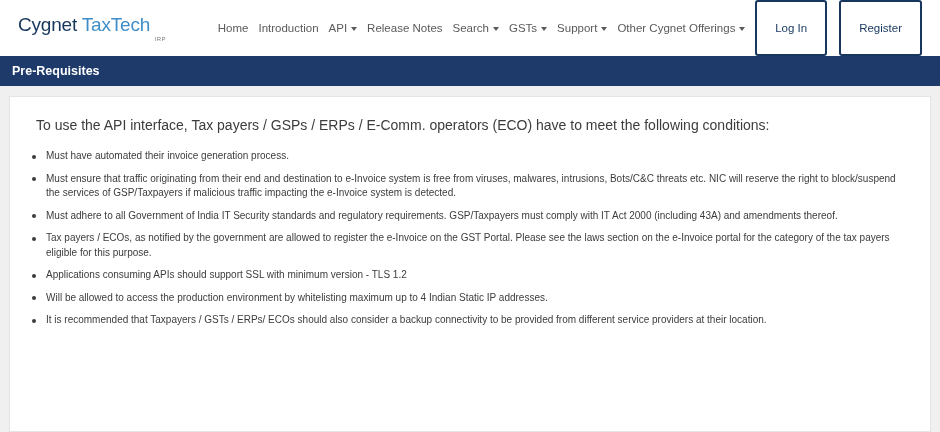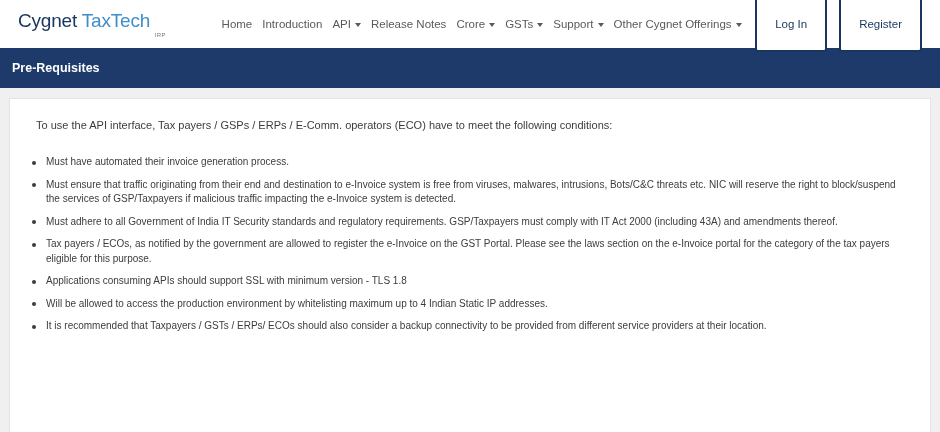--- a/index.html
+++ b/index.html
@@ -6,21 +6,21 @@
   html, body {
     margin: 0; padding: 0;
     width: 940px; height: 432px;
     background: #f0f0f0;
     font-family: "Liberation Sans", sans-serif;
     overflow: hidden;
   }
 
   
   .header {
-    height: 48px;
+    height: 56px;
     background: #ffffff;
     display: flex;
     align-items: center;
     padding: 0 18px;
     position: relative;
   }
   .logo {
     display: flex;
     flex-direction: column;
     justify-content: center;
@@ -83,21 +83,21 @@
     color: #17375e;
     cursor: pointer;
     white-space: nowrap;
   }
   .btn-login { border-color: #17375e; }
   .btn-register { border-color: #17375e; }
 
   
   .title-bar {
     background: #1d3a6b;
-    height: 40px;
+    height: 30px;
     display: flex;
     align-items: center;
     padding: 0 12px;
     color: #ffffff;
     font-size: 12.5px;
     font-weight: 700;
   }
 
   
   .content-area {
@@ -105,23 +105,23 @@
     height: calc(432px - 56px - 30px);
   }
   .card {
     background: #ffffff;
     border: 1px solid #e4e4e4;
     height: 100%;
     padding: 16px 20px 10px 20px;
     overflow: hidden;
   }
   .intro {
-    font-size: 11px;
+    font-size: 14px;
     color: #3c3c3c;
-    margin: 4px 0 24px 6px;
+    margin: 4px 0 16px 6px;
   }
   ul.conditions {
     list-style: none;
     margin: 0; padding: 0;
   }
   ul.conditions li {
     position: relative;
     font-size: 10px;
     color: #3c3c3c;
     line-height: 1.45;
@@ -158,21 +158,21 @@
       <span>Introduction</span>
     </div>
     <div class="nav-item">
       <span>API</span>
       <span class="caret"></span>
     </div>
     <div class="nav-item">
       <span>Release Notes</span>
     </div>
     <div class="nav-item">
-      <span>Crore</span>
+      <span>Search</span>
       <span class="caret"></span>
     </div>
     <div class="nav-item">
       <span>GSTs</span>
       <span class="caret"></span>
     </div>
     <div class="nav-item">
       <span>Support</span>
       <span class="caret"></span>
     </div>
@@ -196,20 +196,20 @@
 <div class="content-area">
   <div class="card">
 
     <p class="intro">To use the API interface, Tax payers / GSPs / ERPs / E-Comm. operators (ECO) have to meet the following conditions:</p>
 
     <ul class="conditions">
       <li>Must have automated their invoice generation process.</li>
       <li>Must ensure that traffic originating from their end and destination to e-Invoice system is free from viruses, malwares, intrusions, Bots/C&amp;C threats etc. NIC will reserve the right to block/suspend the services of GSP/Taxpayers if malicious traffic impacting the e-Invoice system is detected.</li>
       <li>Must adhere to all Government of India IT Security standards and regulatory requirements. GSP/Taxpayers must comply with IT Act 2000 (including 43A) and amendments thereof.</li>
       <li>Tax payers / ECOs, as notified by the government are allowed to register the e-Invoice on the GST Portal. Please see the laws section on the e-Invoice portal for the category of the tax payers eligible for this purpose.</li>
-      <li>Applications consuming APIs should support SSL with minimum version - TLS 1.8</li>
+      <li>Applications consuming APIs should support SSL with minimum version - TLS 1.2</li>
       <li>Will be allowed to access the production environment by whitelisting maximum up to 4 Indian Static IP addresses.</li>
       <li>It is recommended that Taxpayers / GSTs / ERPs/ ECOs should also consider a backup connectivity to be provided from different service providers at their location.</li>
 
     </ul>
 
   </div>
 </div>
 
 </body></html>

